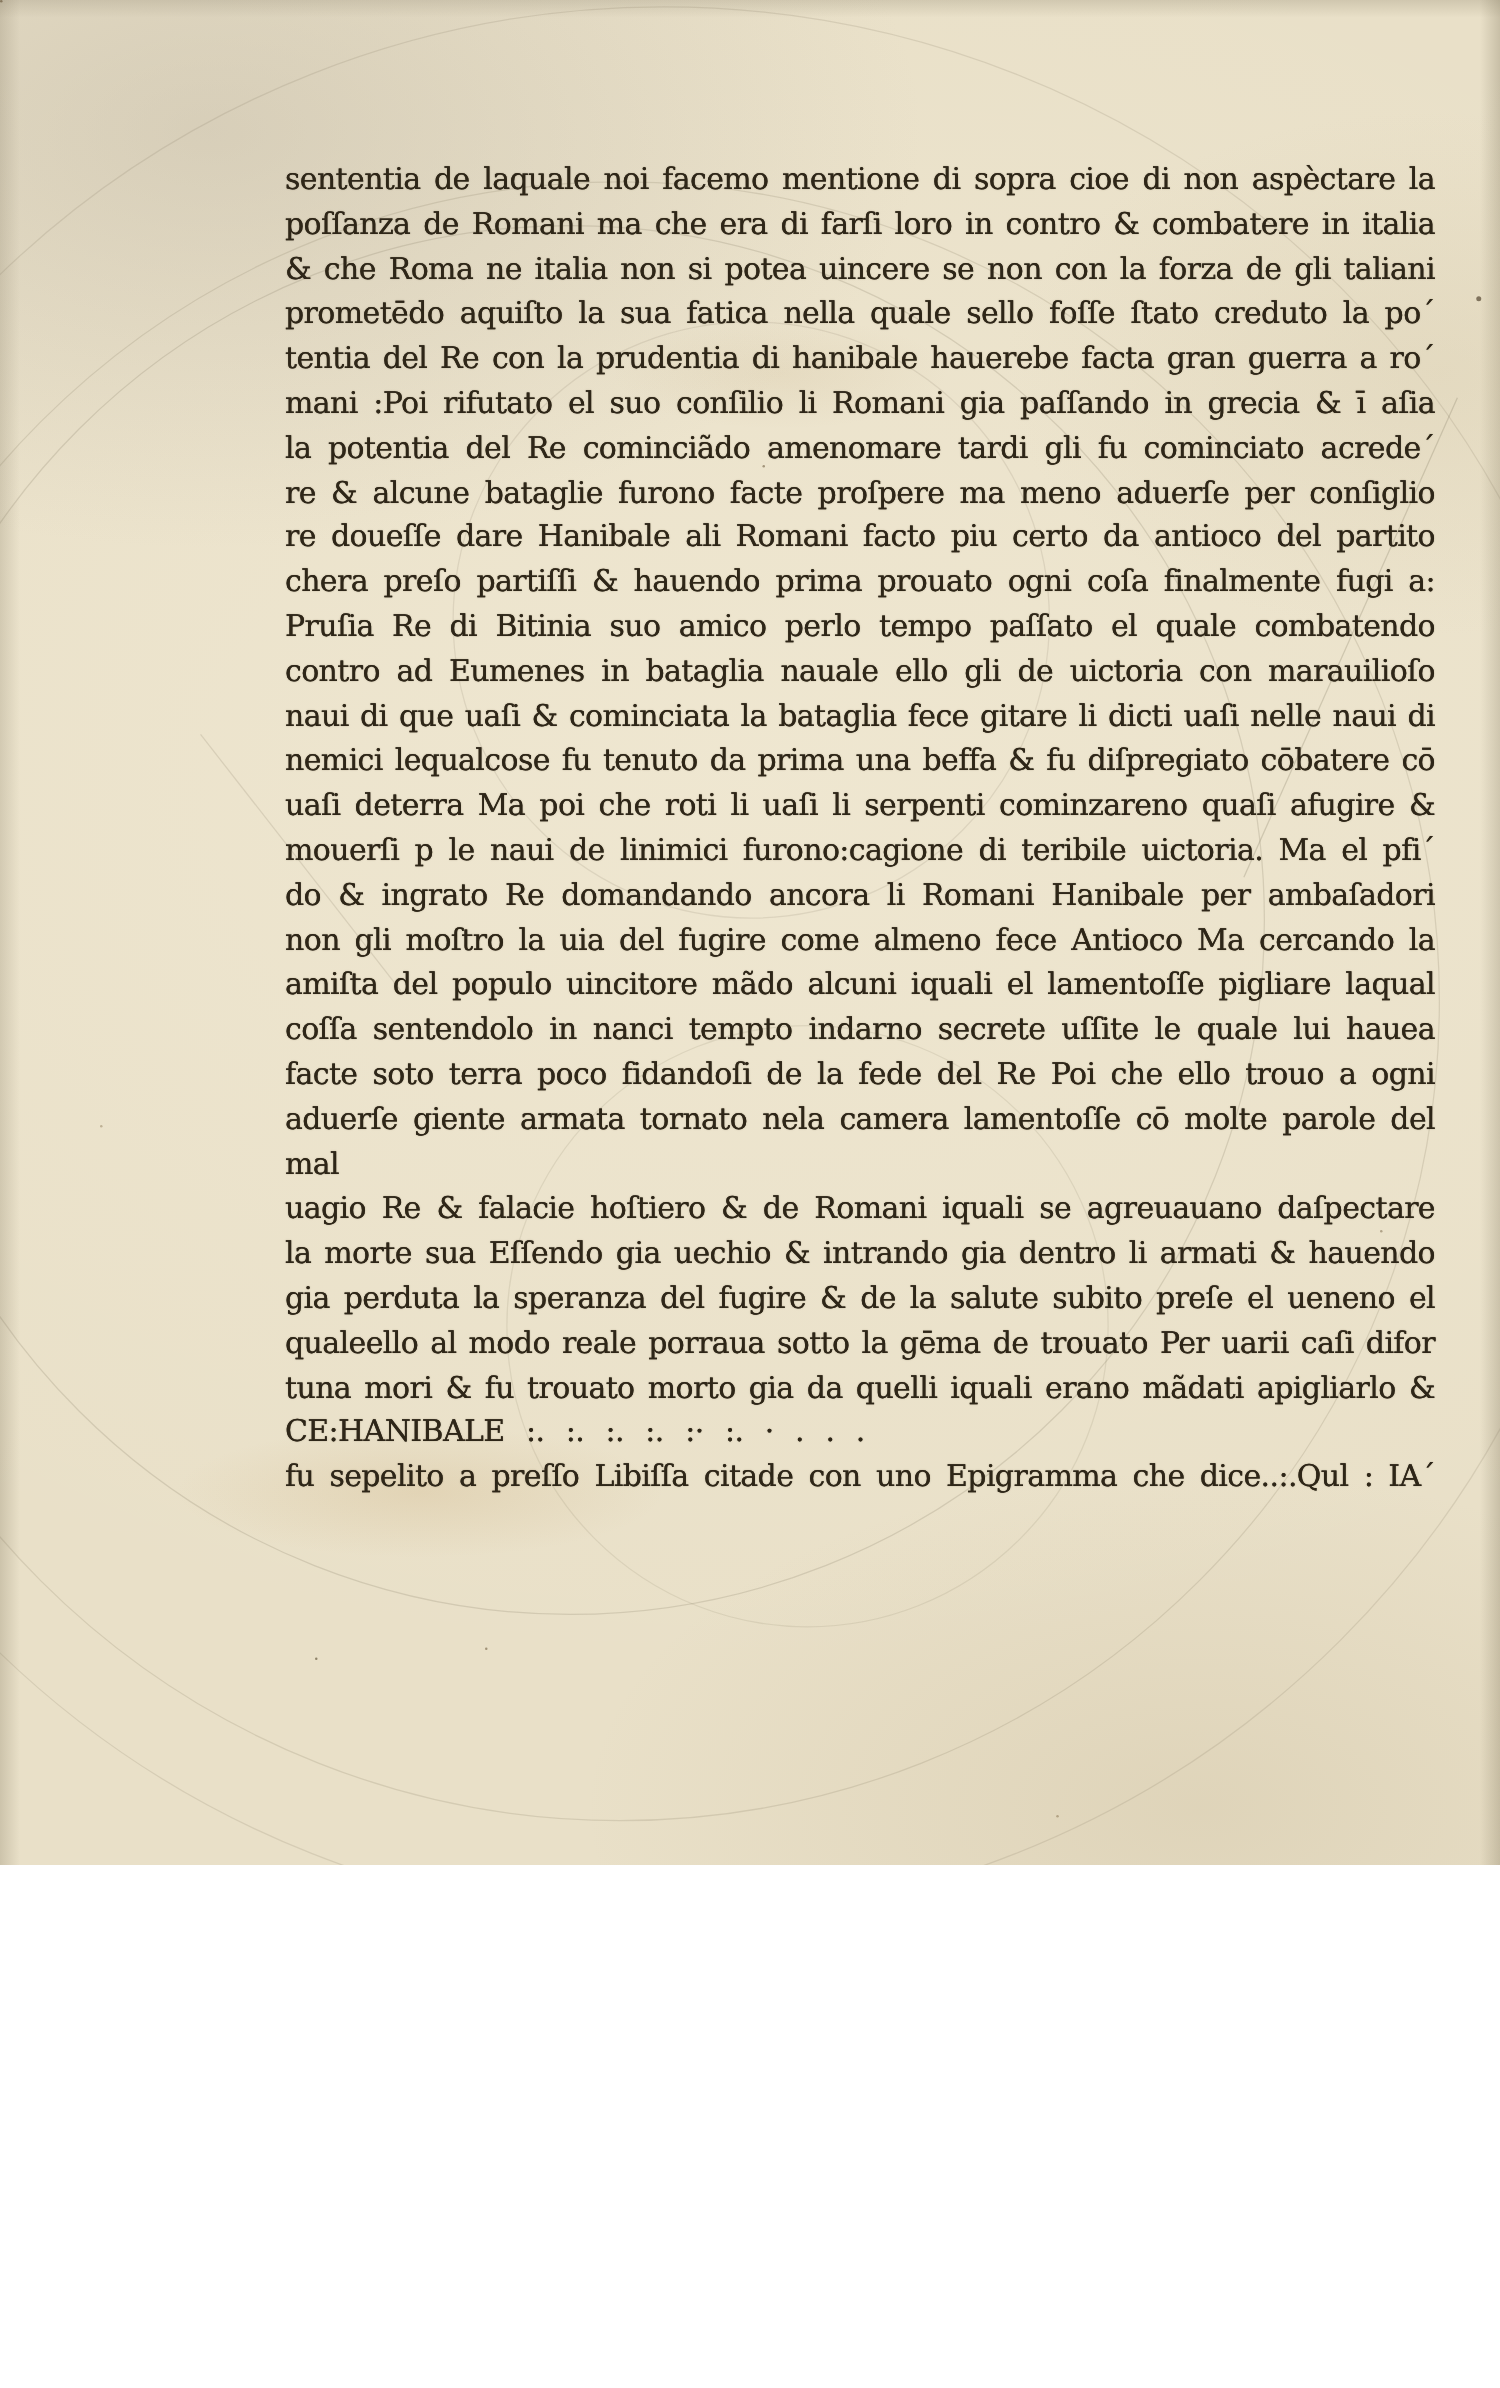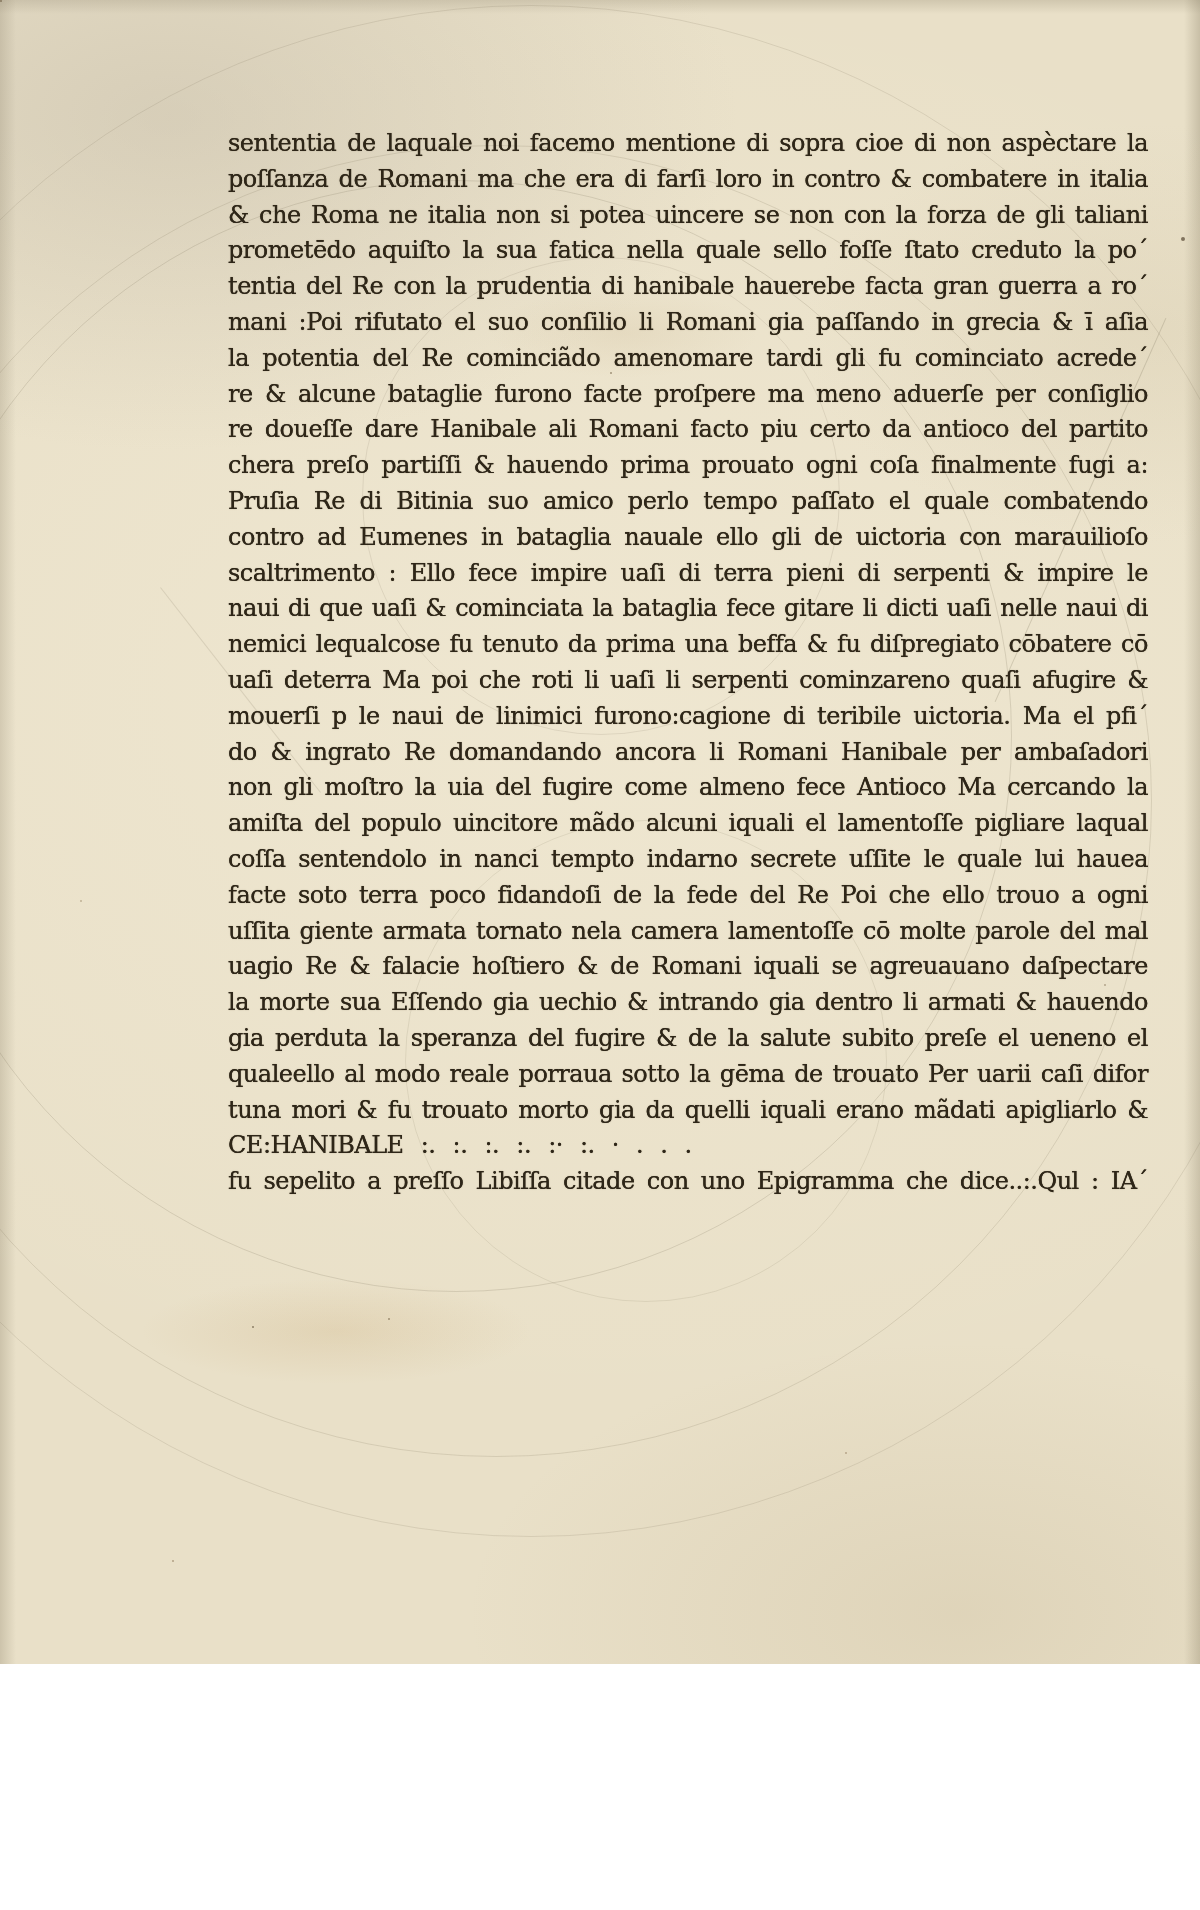--- a/index.html
+++ b/index.html
@@ -3,21 +3,21 @@
 <meta charset="utf-8">
 <style>
   html,body{margin:0;padding:0;}
   body{
     width:1200px;height:1910px;
     font-family:"DejaVu Serif","Liberation Serif",serif;
     overflow:hidden;
   }
   .page{
     position:relative;
-    width:1200px;height:1664px;
+    width:1200px;height:1492px;
     background-color:#e9e0c8;
     background-image:
       radial-gradient(ellipse 920px 540px at 14% 7%, rgba(185,176,158,0.38), rgba(185,176,158,0) 62%),
       radial-gradient(ellipse 500px 300px at 96% 20%, rgba(205,192,160,0.25), rgba(205,192,160,0) 70%),
       radial-gradient(ellipse 760px 420px at 80% 97%, rgba(170,150,110,0.16), rgba(170,150,110,0) 65%),
       radial-gradient(ellipse 260px 70px at 28% 80%, rgba(190,152,92,0.18), rgba(190,152,92,0) 75%),
       radial-gradient(ellipse 180px 60px at 52% 20%, rgba(170,140,90,0.10), rgba(170,140,90,0) 75%),
       radial-gradient(ellipse 1400px 950px at 50% 42%, rgba(252,246,228,0.30), rgba(252,246,228,0) 75%),
       linear-gradient(90deg, rgba(120,110,85,0.25) 0px, rgba(120,110,85,0) 16px, rgba(120,110,85,0) 1184px, rgba(115,105,80,0.28) 1200px),
       linear-gradient(180deg, rgba(120,110,85,0.22) 0px, rgba(120,110,85,0) 14px, rgba(120,110,85,0) 1878px, rgba(105,95,70,0.30) 1910px);
@@ -95,31 +95,30 @@
     <div class="line">&amp; che Roma ne italia non si potea uincere se non con la forza de gli taliani</div>
     <div class="line">prometēdo aquiſto la sua fatica nella quale sello foſſe ſtato creduto la po´</div>
     <div class="line">tentia del Re con la prudentia di hanibale hauerebe facta gran guerra a ro´</div>
     <div class="line">mani :Poi rifutato el suo conſilio li Romani gia paſſando in grecia &amp; ī aſia</div>
     <div class="line">la potentia del Re cominciãdo amenomare tardi gli fu cominciato acrede´</div>
     <div class="line">re &amp; alcune bataglie furono facte proſpere ma meno aduerſe per conſiglio</div>
     <div class="line">re doueſſe dare Hanibale ali Romani facto piu certo da antioco del partito</div>
     <div class="line">chera preſo partiſſi &amp; hauendo prima prouato ogni coſa finalmente fugi a:</div>
     <div class="line">Pruſia Re di Bitinia suo amico perlo tempo paſſato el quale combatendo</div>
     <div class="line">contro ad Eumenes in bataglia nauale ello gli de uictoria con marauilioſo</div>
-    <div class="line">scaltrimento : Ello fece impire uaſi di terra pieni di serpenti &amp; impire le</div>
     <div class="line">naui di que uaſi &amp; cominciata la bataglia fece gitare li dicti uaſi nelle naui di</div>
     <div class="line">nemici lequalcose fu tenuto da prima una beffa &amp; fu diſpregiato cōbatere cō</div>
     <div class="line">uaſi deterra Ma poi che roti li uaſi li serpenti cominzareno quaſi afugire &amp;</div>
     <div class="line">mouerſi p le naui de linimici furono:cagione di teribile uictoria. Ma el pfi´</div>
     <div class="line">do &amp; ingrato Re domandando ancora li Romani Hanibale per ambaſadori</div>
     <div class="line">non gli moſtro la uia del fugire come almeno fece Antioco Ma cercando la</div>
     <div class="line">amiſta del populo uincitore mãdo alcuni iquali el lamentoſſe pigliare laqual</div>
     <div class="line">coſſa sentendolo in nanci tempto indarno secrete uſſite le quale lui hauea</div>
     <div class="line">facte soto terra poco fidandoſi de la fede del Re Poi che ello trouo a ogni</div>
-    <div class="line">uſſita giente armata tornato nela camera lamentoſſe cō molte parole del mal</div>
+    <div class="line">aduerſe giente armata tornato nela camera lamentoſſe cō molte parole del mal</div>
     <div class="line">uagio Re &amp; falacie hoſtiero &amp; de Romani iquali se agreuauano daſpectare</div>
     <div class="line">la morte sua Eſſendo gia uechio &amp; intrando gia dentro li armati &amp; hauendo</div>
     <div class="line">gia perduta la speranza del fugire &amp; de la salute subito preſe el ueneno el</div>
     <div class="line">qualeello al modo reale porraua sotto la gēma de trouato Per uarii caſi difor</div>
     <div class="line">tuna mori &amp; fu trouato morto gia da quelli iquali erano mãdati apigliarlo &amp;</div>
     <div class="line last">CE:HANIBALE :. :. :. :. :· :. · . . .</div>
     <div class="line">fu sepelito a preſſo Libiſſa citade con uno Epigramma che dice..:.Qul : IA´</div>
   </div>
 
 </div>

